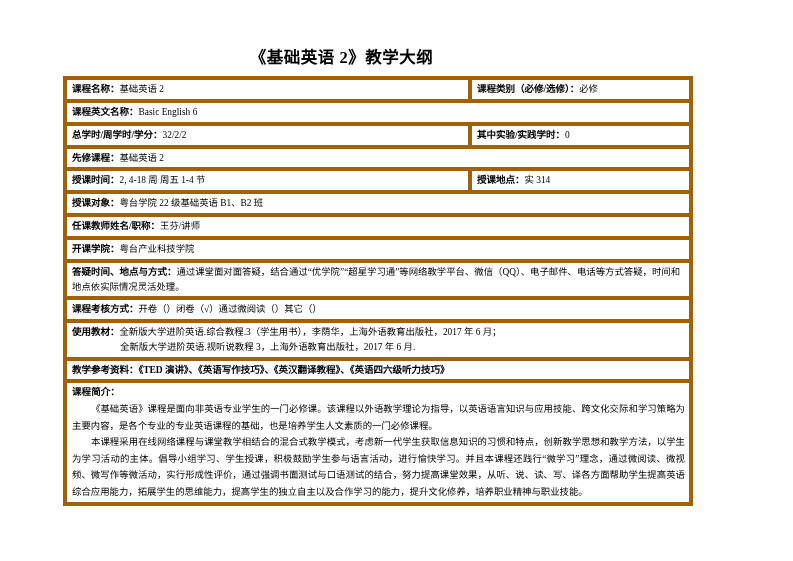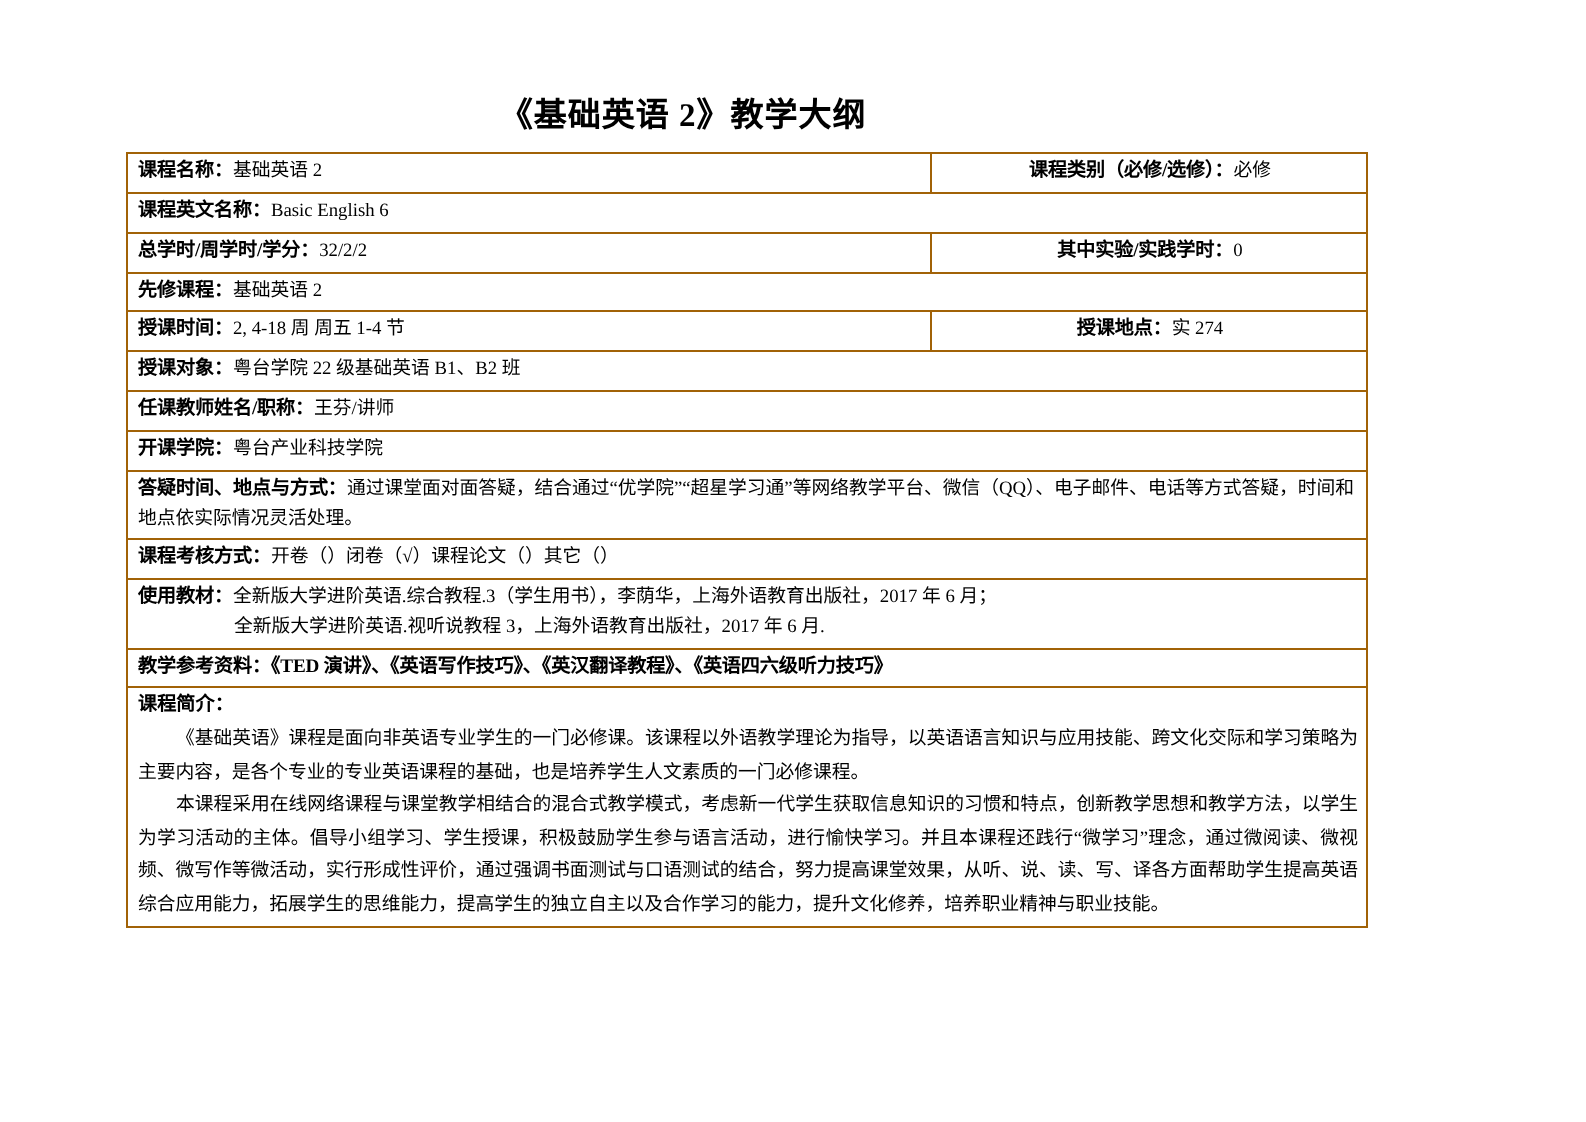--- a/index.html
+++ b/index.html
@@ -33,37 +33,37 @@
   }
   .syllabus-table {
     position: absolute;
     top: 76px;
     left: 63px;
     width: 600px;
     border-collapse: collapse;
     table-layout: fixed;
   }
   .syllabus-table td {
-    border: 1px solid #a16207;
+    border: 4px solid #a16207;
     padding: 2px 4px 2px 5px;
     font-size: 9.4px;
     line-height: 1.55;
     vertical-align: top;
     word-break: break-all;
   }
   .lbl {
     font-weight: bold;
     font-size: 9.6px;
     letter-spacing: -0.1px;
   }
   .val {
     font-weight: normal;
   }
   td.left-cell { width: 392px; }
-  td.right-cell { width: 208px; text-align: center; }
+  td.right-cell { width: 208px; }
   .multiline { line-height: 1.62; }
   .indent-line {
     display: block;
     padding-left: 48px;
   }
   .intro-cell {
     padding-top: 3px;
     padding-bottom: 4px;
     line-height: 1.72;
     margin-left: 36px;
@@ -120,21 +120,21 @@
         <td class="left-cell" colspan="2">
           <span class="lbl">先修课程：</span><span class="val">基础英语 2</span>
         </td>
       </tr>
 
       <tr>
         <td class="left-cell">
           <span class="lbl">授课时间：</span><span class="val">2, 4-18 周 周五 1-4 节</span>
         </td>
         <td class="right-cell">
-          <span class="lbl">授课地点：</span><span class="val">实 274</span>
+          <span class="lbl">授课地点：</span><span class="val">实 314</span>
         </td>
       </tr>
 
       <tr>
         <td class="left-cell" colspan="2">
           <span class="lbl">授课对象：</span><span class="val">粤台学院 22 级基础英语 B1、B2 班</span>
         </td>
       </tr>
 
       <tr>
@@ -150,21 +150,21 @@
       </tr>
 
       <tr>
         <td class="left-cell multiline" colspan="2">
           <span class="lbl">答疑时间、地点与方式：</span><span class="val">通过课堂面对面答疑，结合通过“优学院”“超星学习通”等网络教学平台、微信（QQ）、电子邮件、电话等方式答疑，时间和地点依实际情况灵活处理。</span>
         </td>
       </tr>
 
       <tr>
         <td class="left-cell" colspan="2">
-          <span class="lbl">课程考核方式：</span><span class="val">开卷（）闭卷（√）课程论文（）其它（）</span>
+          <span class="lbl">课程考核方式：</span><span class="val">开卷（）闭卷（√）通过微阅读（）其它（）</span>
         </td>
       </tr>
 
       <tr>
         <td class="left-cell multiline" colspan="2">
           <span class="lbl">使用教材：</span><span class="val">全新版大学进阶英语.综合教程.3（学生用书），李荫华，上海外语教育出版社，2017 年 6 月；</span>
           <span class="val indent-line">全新版大学进阶英语.视听说教程 3，上海外语教育出版社，2017 年 6 月.</span>
         </td>
       </tr>
 

